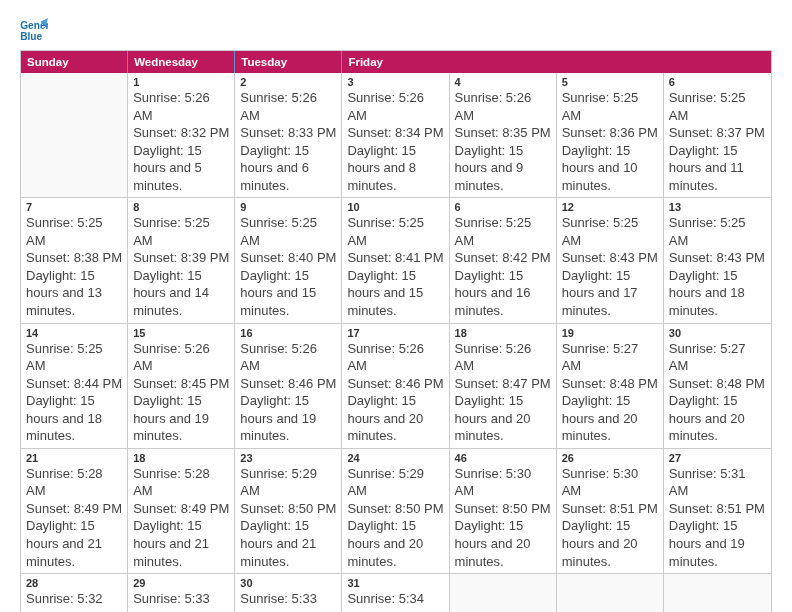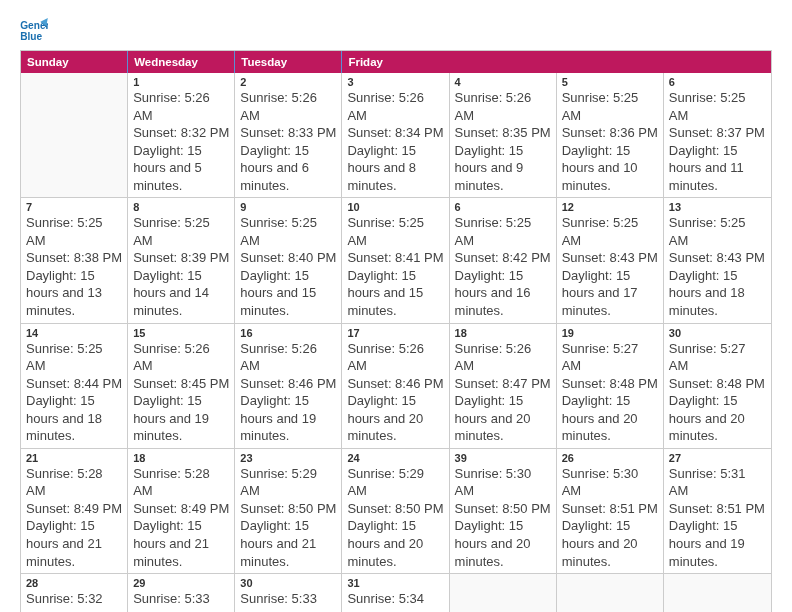--- a/index.html
+++ b/index.html
@@ -229,21 +229,21 @@
           </div>
           <div class="cal-cell">
             <div class="day-number">23</div>
             <div class="day-info">Sunrise: 5:29 AM<br>Sunset: 8:50 PM<br>Daylight: 15 hours and 21 minutes.</div>
           </div>
           <div class="cal-cell">
             <div class="day-number">24</div>
             <div class="day-info">Sunrise: 5:29 AM<br>Sunset: 8:50 PM<br>Daylight: 15 hours and 20 minutes.</div>
           </div>
           <div class="cal-cell">
-            <div class="day-number">39</div>
+            <div class="day-number">46</div>
             <div class="day-info">Sunrise: 5:30 AM<br>Sunset: 8:50 PM<br>Daylight: 15 hours and 20 minutes.</div>
           </div>
           <div class="cal-cell">
             <div class="day-number">26</div>
             <div class="day-info">Sunrise: 5:30 AM<br>Sunset: 8:51 PM<br>Daylight: 15 hours and 20 minutes.</div>
           </div>
           <div class="cal-cell">
             <div class="day-number">27</div>
             <div class="day-info">Sunrise: 5:31 AM<br>Sunset: 8:51 PM<br>Daylight: 15 hours and 19 minutes.</div>
           </div>

